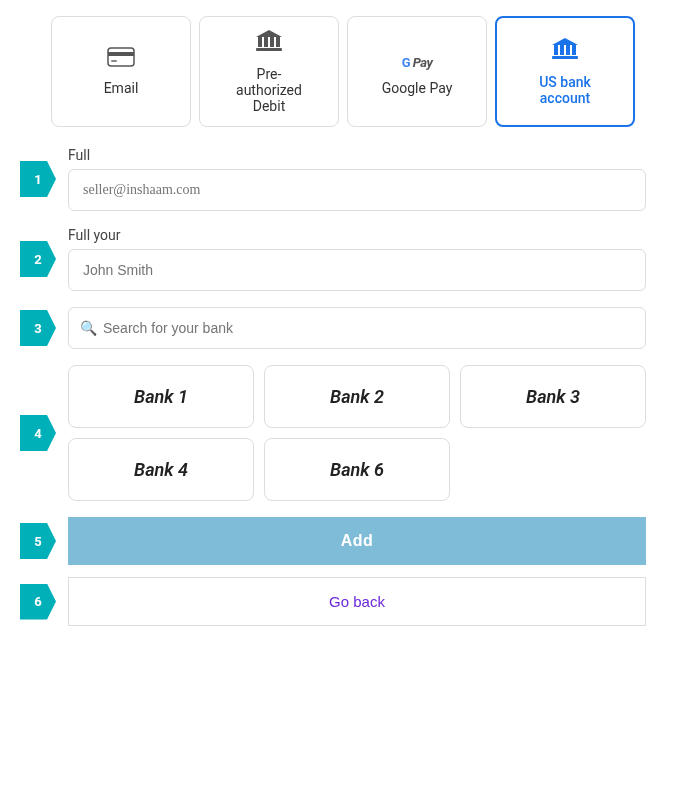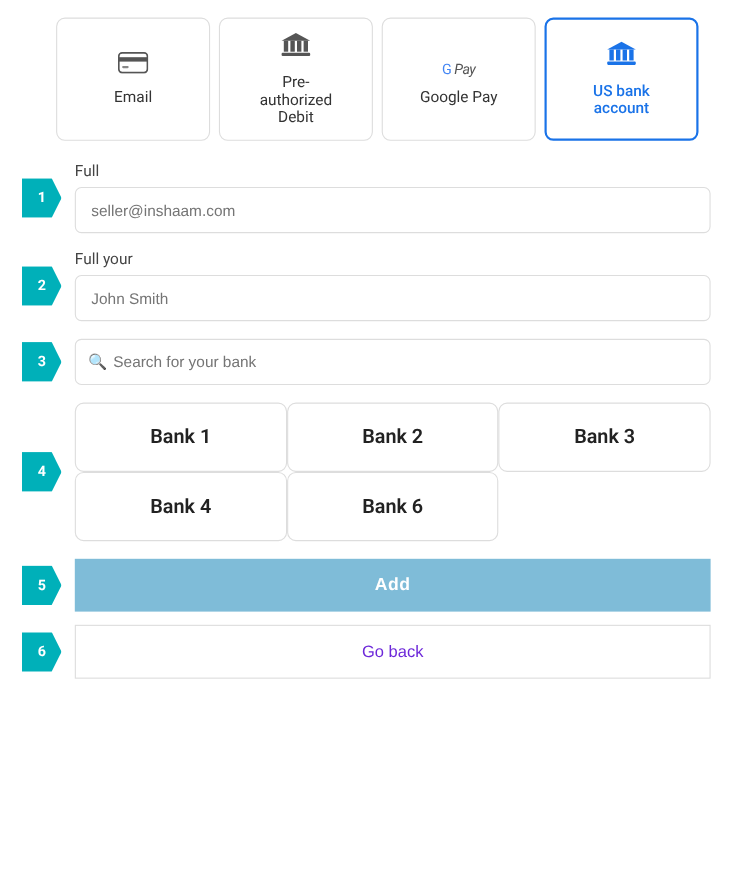--- a/index.html
+++ b/index.html
@@ -88,21 +88,23 @@
       font-size: 14px;
     }
     .search-field {
       padding-left: 34px;
     }
 
     
     .bank-grid {
       display: grid;
       grid-template-columns: repeat(3, 1fr);
+      gap: 10px;
       margin-top: 4px;
+      font-style: italic;
     }
     .bank-item {
       border: 1px solid #ddd;
       border-radius: 8px;
       padding: 20px 10px;
       text-align: center;
       font-size: 18px;
       font-weight: 600;
       cursor: pointer;
       background: #fff;
@@ -183,21 +185,21 @@
         <rect x="15" y="8" width="4" height="10" fill="#555"></rect>
         <rect x="21" y="8" width="4" height="10" fill="#555"></rect>
         <rect x="1" y="19" width="26" height="3" rx="1" fill="#555"></rect>
       </svg>
     </span>
     <span class="tab-label">Pre-<br>authorized<br>Debit</span>
   </div>
 
   <div class="payment-tab">
     <span class="tab-icon">
-      <span class="gpay-logo" style="font-size:13px; font-weight:400;text-align:center;">
+      <span class="gpay-logo" style="font-size:13px; font-weight:700;text-align:center;">
         <span class="g">G</span><span style="color:#555; font-style:italic;"> Pay</span>
       </span>
     </span>
     <span class="tab-label">Google Pay</span>
   </div>
 
   <div class="payment-tab active">
     <span class="tab-icon">
       <svg width="28" height="24" viewBox="0 0 28 24" fill="none">
         <polygon points="14,1 27,8 1,8" fill="#1a73e8"></polygon>
@@ -208,21 +210,21 @@
         <rect x="1" y="19" width="26" height="3" rx="1" fill="#1a73e8"></rect>
       </svg>
     </span>
     <span class="tab-label" style="color:#1a73e8; font-weight:500;text-align:center;">US bank<br>account</span>
   </div>
 </div>
 
 <div class="row-with-badge" style="margin-bottom: 16px;">
   <div class="arrow-badge">1</div>
   <div style="font-size:14px; color:#444; margin-bottom:6px;">Full</div>
-  <input class="input-field" type="email" style="color: #737373;" placeholder="seller@inshaam.com">
+  <input class="input-field" type="email" style="color: #737373; font-family: Liberation Serif, serif;" placeholder="seller@inshaam.com">
 </div>
 
 <div class="row-with-badge" style="margin-bottom: 16px;">
   <div class="arrow-badge">2</div>
   <div style="font-size:14px; color:#444; margin-bottom:6px;">Full your</div>
   <input class="input-field" type="text" style="color: rgb(187, 187, 187);" placeholder="John Smith">
 </div>
 
 <div class="row-with-badge" style="margin-bottom: 16px;">
   <div class="arrow-badge">3</div>

